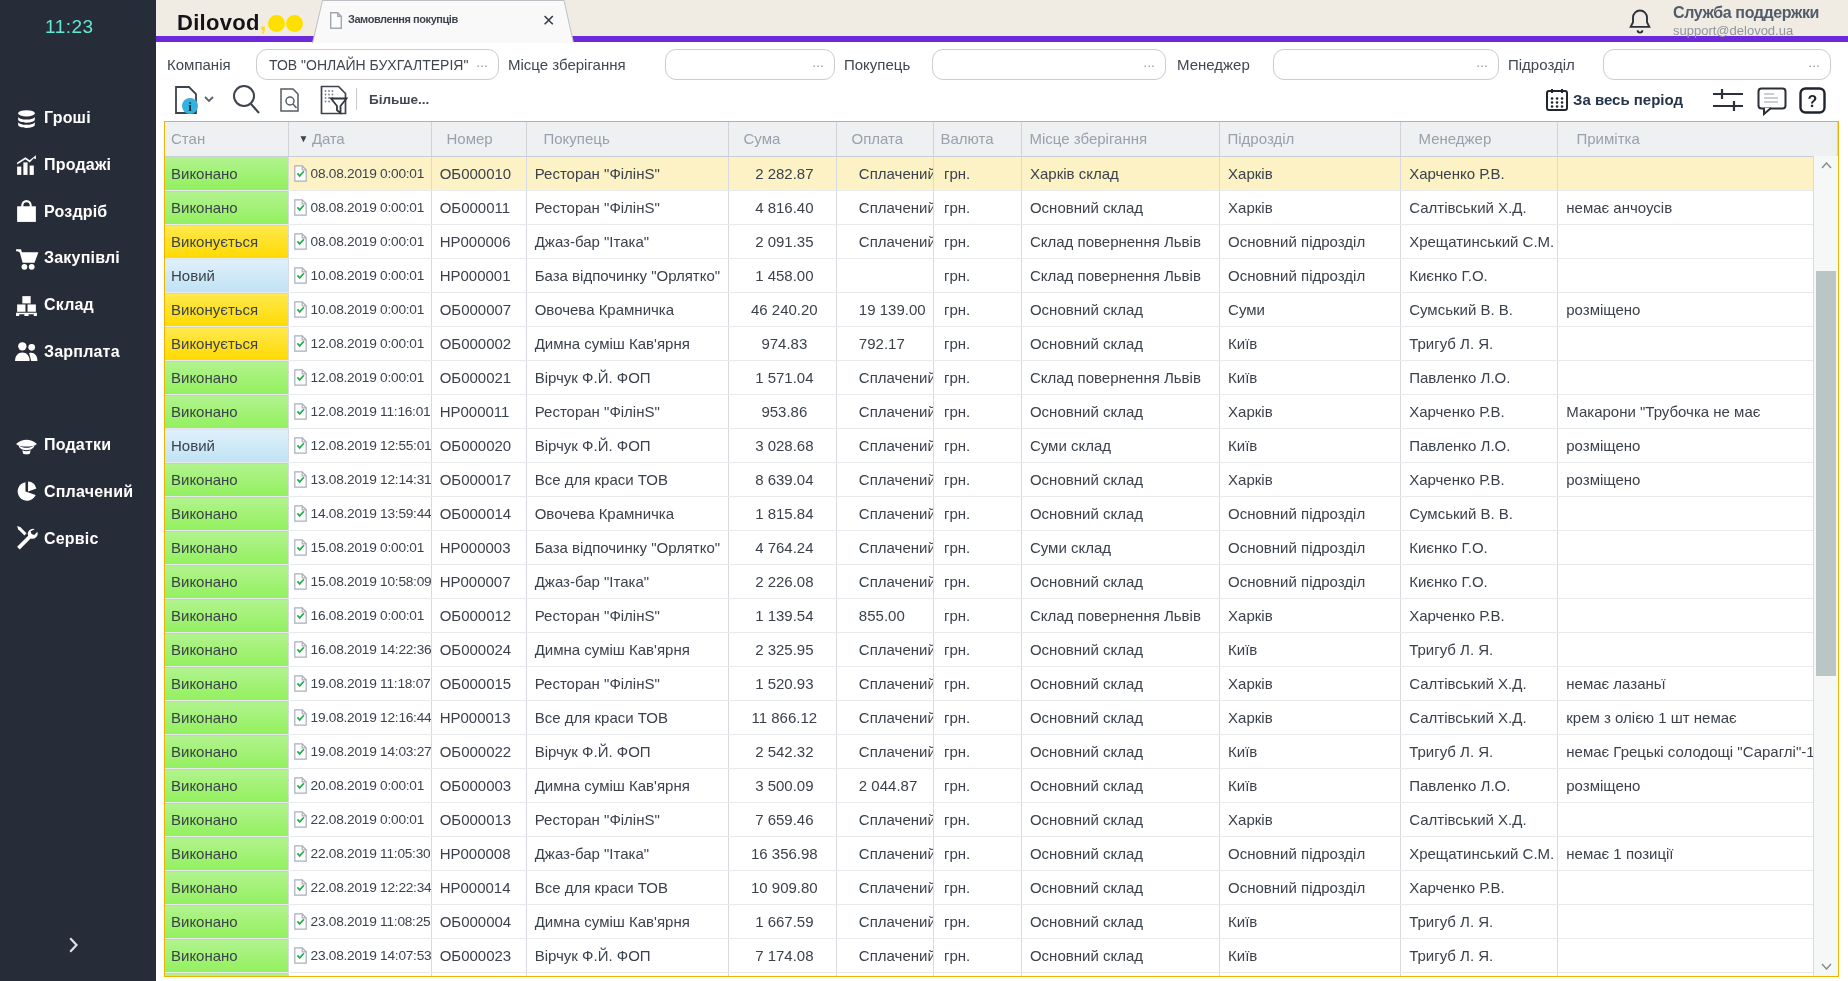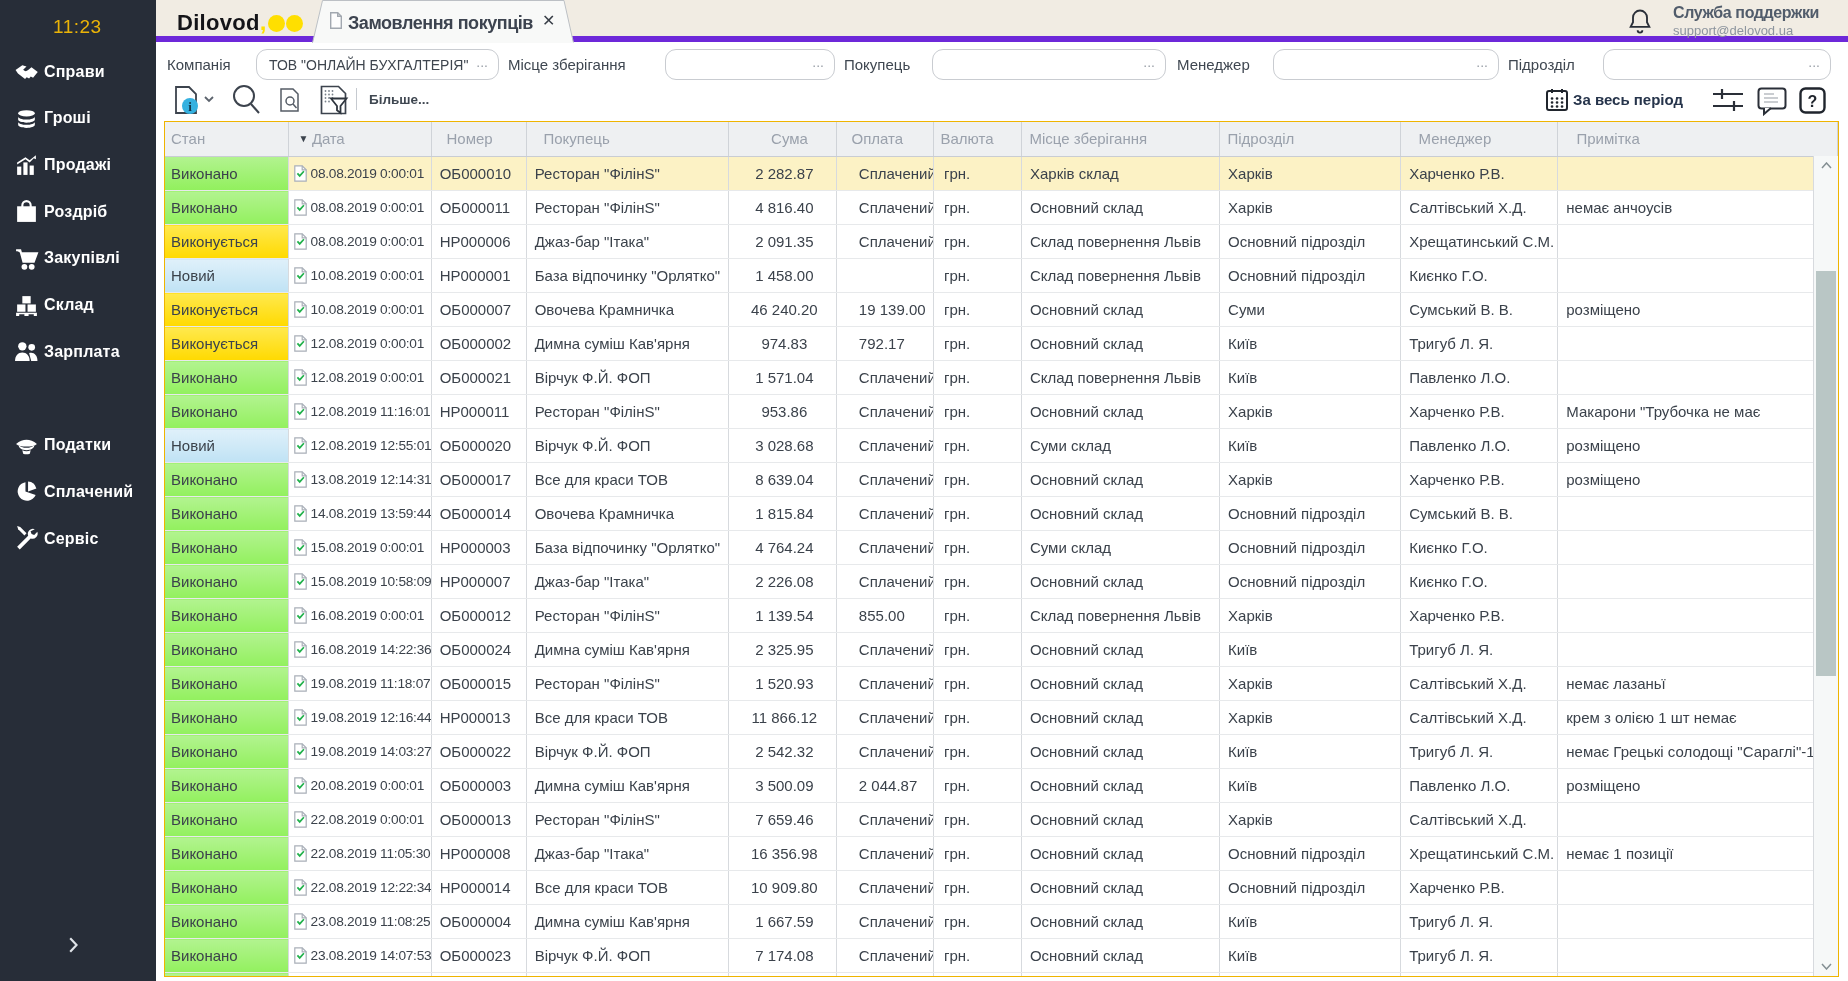--- a/index.html
+++ b/index.html
@@ -1,29 +1,29 @@
 <!DOCTYPE html>
 <html><head><meta charset="utf-8">
 <style>
 *{margin:0;padding:0;box-sizing:border-box}
 html,body{width:1848px;height:981px;overflow:hidden;font-family:"Liberation Sans",sans-serif;background:#fff}
 .abs{position:absolute}
 
 #sidebar{position:absolute;left:0;top:0;width:156px;height:981px;background:#272d38;color:#fff;z-index:5}
-#time{position:absolute;left:53px;top:16px;font-size:19px;color:#eab308;letter-spacing:.5px}
+#time{position:absolute;left:45px;top:16px;font-size:19px;color:#5eead4;letter-spacing:.5px}
 .mi{position:absolute;left:0;width:156px;height:47px;display:flex;align-items:center}
 .mi svg{position:absolute;left:14px;width:25px;height:25px}
 .mi span{position:absolute;left:44px;font-size:16px;font-weight:bold;color:#fff;letter-spacing:.2px}
 
 #topbar{position:absolute;left:156px;top:0;width:1692px;height:42px;background:#f1ece3;border-bottom:6px solid #6d28d9}
 #logo{position:absolute;left:21px;top:8px;font-size:22px;font-weight:800;color:#141418;letter-spacing:.3px}
 #logo .lc{color:#ffdf00;font-size:24px}
 #logo .dot{display:inline-block;width:17px;height:17px;border-radius:50%;background:#ffdf00;margin-left:1px;vertical-align:-2px}
 #tab{position:absolute;left:156px;top:0;width:262px;height:43px}
-#tabtext{position:absolute;left:192px;top:13px;font-size:18px;font-weight:bold;color:#3d4450;letter-spacing:-.45px}
+#tabtext{position:absolute;left:192px;top:13px;font-size:11px;font-weight:bold;color:#3d4450;letter-spacing:-.45px}
 #tabx{position:absolute;left:386px;top:11px;font-size:16px;color:#383e47}
 #bell{position:absolute;left:1470px;top:7px}
 #sup1{position:absolute;left:1517px;top:4px;font-size:16px;font-weight:bold;color:#515c6b;letter-spacing:-.4px}
 #sup2{position:absolute;left:1517px;top:23px;font-size:13px;color:#8d959e}
 
 .flabel{position:absolute;top:56px;font-size:15px;color:#3f4751}
 .finput{position:absolute;top:49px;height:31px;border:1px solid #c9ccd1;border-radius:11px;background:#fff;font-size:15px;color:#3e454e;padding:6px 24px 0 12px;white-space:nowrap}
 .dots{position:absolute;right:10px;top:4px;color:#9aa0a8;font-size:14px}
 
 #toolbar{position:absolute;left:156px;top:84px;width:1692px;height:37px;background:#fff}
@@ -40,21 +40,21 @@
 .c.w2{width:95px}
 .c.w3{width:202px}
 .c.w4{width:108px;text-align:center;padding-right:4px;padding-left:8px}
 .c.w5{width:97px;padding-left:22px}
 .c.w6{width:88px;padding-left:10px}
 .c.w7{width:198px}
 .c.w8{width:181px}
 .c.w9{width:157px}
 .c.w10{width:255px;border-right:none}
 .hdr .c.w2,.hdr .c.w5{padding-left:15px}
-.hdr .c.w4{text-align:center;padding-left:15px;padding-right:0}
+.hdr .c.w4{text-align:left;padding-left:15px;padding-right:0}
 .hdr .c.w6{padding-left:7px}
 .hdr .c.w1{font-size:15px;padding-left:10px}
 .hdr .c.w3{padding-left:17px}
 .hdr .c.w9{padding-left:18px}
 .hdr .c.w10x{padding-left:19px}
 .g{background:linear-gradient(#b2f38f,#92f05e)}
 .y{background:linear-gradient(#ffe94e,#ffd900)}
 .b{background:linear-gradient(#dff0fa,#bfe2f4)}
 .sel .c{background:#fcf2c5}
 .sel .c.g{background:linear-gradient(#b2f38f,#92f05e)}
@@ -62,28 +62,20 @@
 
 #vsb{position:absolute;right:0;top:34px;width:25px;height:820px;background:#f6f8f8;border-left:1px solid #d7dade}
 #vsbthumb{position:absolute;left:2px;right:2px;top:115px;height:405px;background:#b9c6c5}
 </style></head>
 <body>
 <div id="sidebar">
   <div id="time">11:23</div>
   <svg style="position:absolute;left:69px;top:937px" width="9" height="16" viewBox="0 0 9 16" fill="none">
       <path d="M1.2 1.2 L7.6 8 L1.2 14.8" stroke="#dfe3e8" stroke-width="2.2"></path>
     </svg>
-<div class="mi" style="top:48.0px">
-      <svg viewBox="0 0 24 24">
-        <g fill="#fff">
-          <path d="M1.5 10.5 l6.5-4.5 4 1.3 -3.2 3.1 c1.8 1.7 3 1.6 4.8 .2 l3.2-2.6 6 4.5 -4.5 5.5 -2.2-1.2 -1.6 1.9 -2.3-1.2 -1.6 1.7 -6.8-5.3z"></path>
-        </g>
-      </svg>
-      <span>Справи</span>
-    </div>
     <div class="mi" style="top:94.7px">
       <svg viewBox="0 0 24 24">
         <g fill="#fff">
           <ellipse cx="12" cy="7" rx="8" ry="3"></ellipse>
           <path d="M4 10 c0 1.7 3.6 3 8 3 s8-1.3 8-3 v3 c0 1.7-3.6 3-8 3 s-8-1.3-8-3z"></path>
           <path d="M4 15 c0 1.7 3.6 3 8 3 s8-1.3 8-3 v3 c0 1.7-3.6 3-8 3 s-8-1.3-8-3z"></path>
         </g>
       </svg>
       <span>Гроші</span>
     </div>

